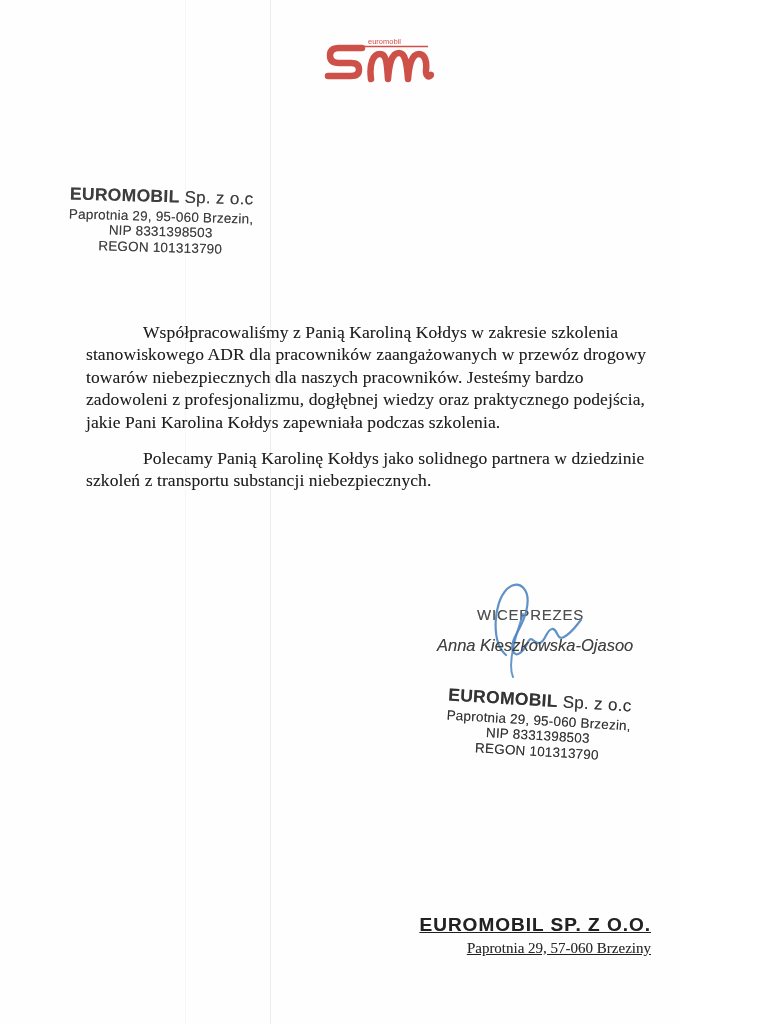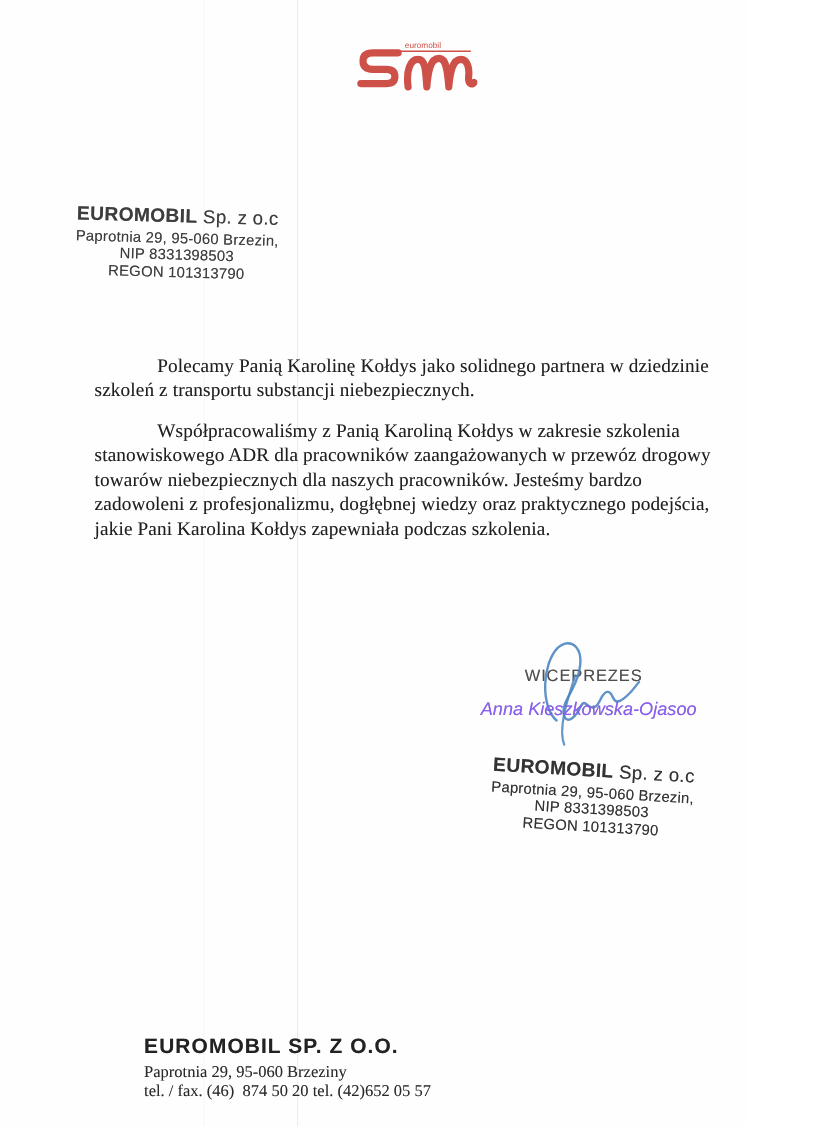--- a/index.html
+++ b/index.html
@@ -37,27 +37,27 @@
   .letter-body p { margin:0; white-space:pre-line; text-indent:57px; }
   .letter-body p + p { margin-top:14px; }
 
   
   .sig-title { position:absolute; left:477px; top:606px;
                font-family:"Liberation Sans", sans-serif; font-size:15px;
                letter-spacing:0.8px; color:#4f4f4f;
                text-shadow:0 0 0.5px rgba(79,79,79,0.5); }
   .sig-name { position:absolute; left:437px; top:636px;
               font-family:"Liberation Sans", sans-serif; font-style:italic;
-              font-size:16.5px; color:#8b5cf6;
+              font-size:16.5px; color:#404040;
               text-shadow:0 0 0.5px rgba(71,71,71,0.45); }
   .sig-ink { position:absolute; left:486px; top:581px; width:104px; height:100px; }
   .sig-ink svg { display:block; width:104px; height:100px; }
 
   
-  .footer { position:absolute; left:131px; top:941px; width:520px; text-align:left; }
+  .footer { position:absolute; left:131px; top:914px; width:520px; text-align:right;text-decoration:underline; }
   .footer-co { font-family:"Liberation Sans", sans-serif; font-weight:bold;
                font-size:19px; letter-spacing:1px; color:#222;
                text-shadow:0 0 0.4px rgba(34,34,34,0.4); }
   .footer-line { font-size:15px; line-height:16.5px; color:#2a2a2a;
                  white-space:pre; text-shadow:0 0 0.4px rgba(42,42,42,0.35); }
   .footer-addr { margin-top:4px; }
 </style>
 </head>
 <body>
 
@@ -80,27 +80,27 @@
   </div>
 
   <div class="stamp stamp-top">
     <div class="stamp-l1"><span class="stamp-co">EUROMOBIL</span><span class="stamp-suffix"> Sp. z o.c</span></div>
     <div class="stamp-rest">Paprotnia 29, 95-060 Brzezin,
 NIP 8331398503
 REGON 101313790</div>
   </div>
 
   <div class="letter-body">
-    <p>Polecamy Panią Karolinę Kołdys jako solidnego partnera w dziedzinie
-szkoleń z transportu substancji niebezpiecznych.</p>
     <p>Współpracowaliśmy z Panią Karoliną Kołdys w zakresie szkolenia
 stanowiskowego ADR dla pracowników zaangażowanych w przewóz drogowy
 towarów niebezpiecznych dla naszych pracowników. Jesteśmy bardzo
 zadowoleni z profesjonalizmu, dogłębnej wiedzy oraz praktycznego podejścia,
 jakie Pani Karolina Kołdys zapewniała podczas szkolenia.</p>
+    <p>Polecamy Panią Karolinę Kołdys jako solidnego partnera w dziedzinie
+szkoleń z transportu substancji niebezpiecznych.</p>
   </div>
 
   <div class="sig-title">WICEPREZES</div>
 
   <div class="sig-ink">
     <svg viewBox="0 0 104 100">
       <path d="M 20 74 C 5 61, 7 22, 21 8 C 33 -3, 46 8, 40 31 C 36 48, 23 59, 27 70 C 30 78, 38 70, 42 61 C 46 53, 48 64, 54 62 C 60 60, 60 49, 66 48 C 72 47, 70 60, 78 56 C 87 51, 92 42, 95 39" fill="none" stroke-width="2.2" stroke-linecap="round" opacity="0.9" stroke="#4e86c1"></path>
       <path d="M 37 33 C 30 54, 21 82, 27 96" fill="none" stroke-width="2" stroke-linecap="round" opacity="0.85" stroke="#4e86c1"></path>
     </svg>
   </div>
@@ -109,17 +109,16 @@
 
   <div class="stamp stamp-bottom">
     <div class="stamp-l1"><span class="stamp-co">EUROMOBIL</span><span class="stamp-suffix"> Sp. z o.c</span></div>
     <div class="stamp-rest">Paprotnia 29, 95-060 Brzezin,
 NIP 8331398503
 REGON 101313790</div>
   </div>
 
   <div class="footer">
     <div class="footer-co">EUROMOBIL SP. Z O.O.</div>
-    <div class="footer-line footer-addr">Paprotnia 29, 95-060 Brzeziny</div>
-    <div class="footer-line">tel. / fax. (46)  874 50 20 tel. (42)652 05 57</div>
+    <div class="footer-line footer-addr">Paprotnia 29, 57-060 Brzeziny</div>
   </div>
 
 </div>
 
 </body></html>

